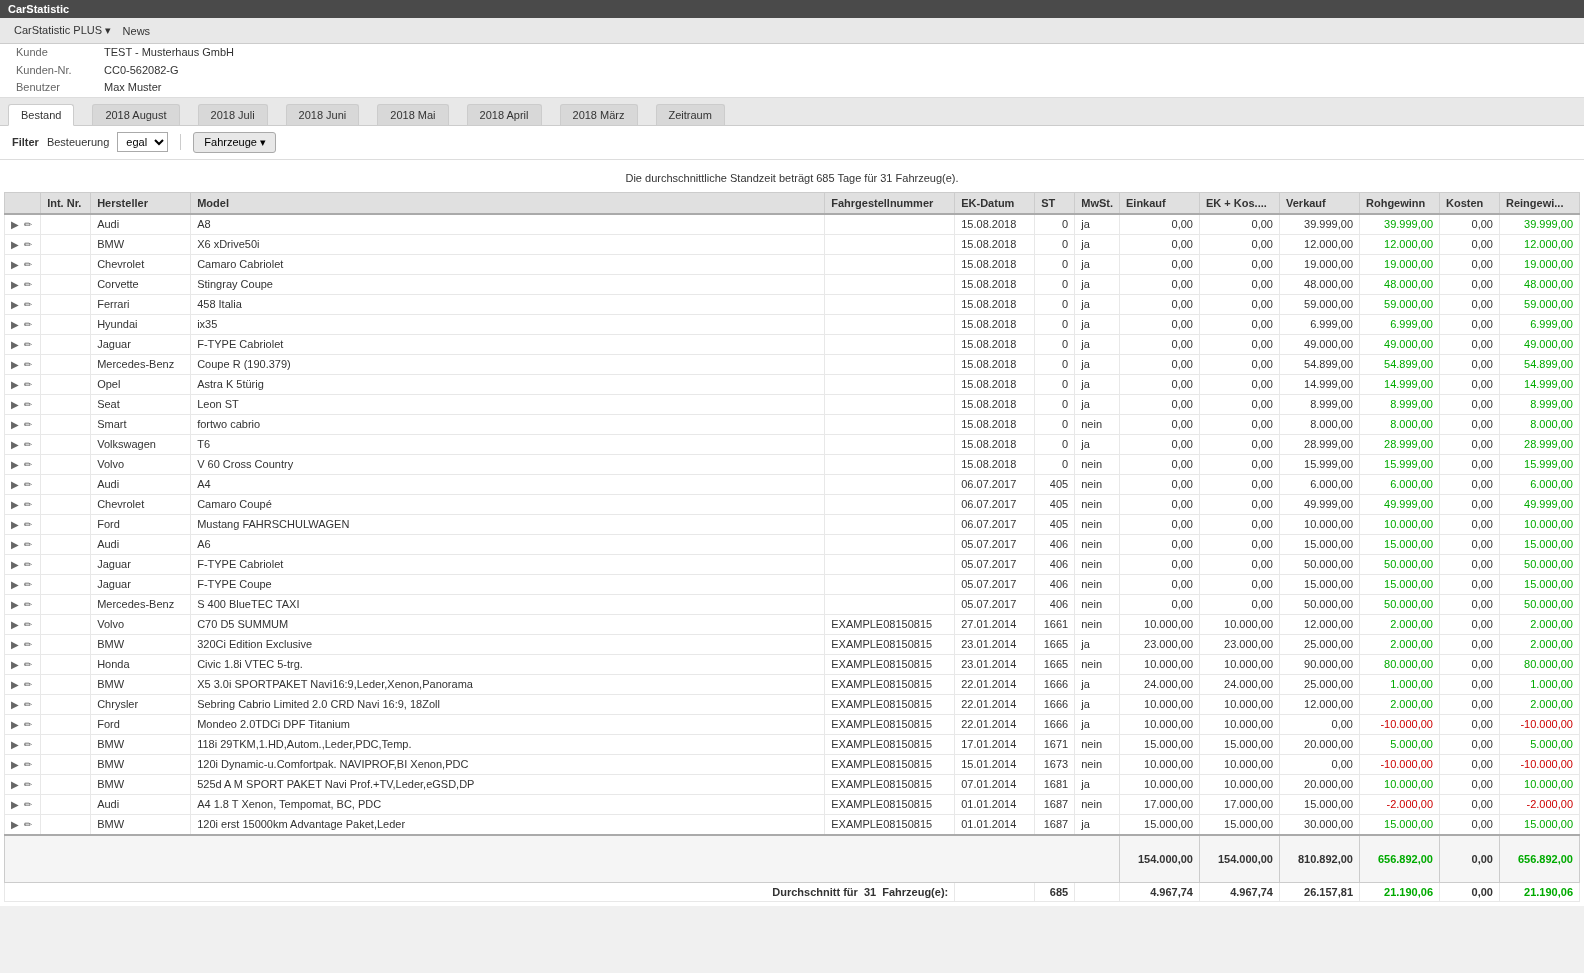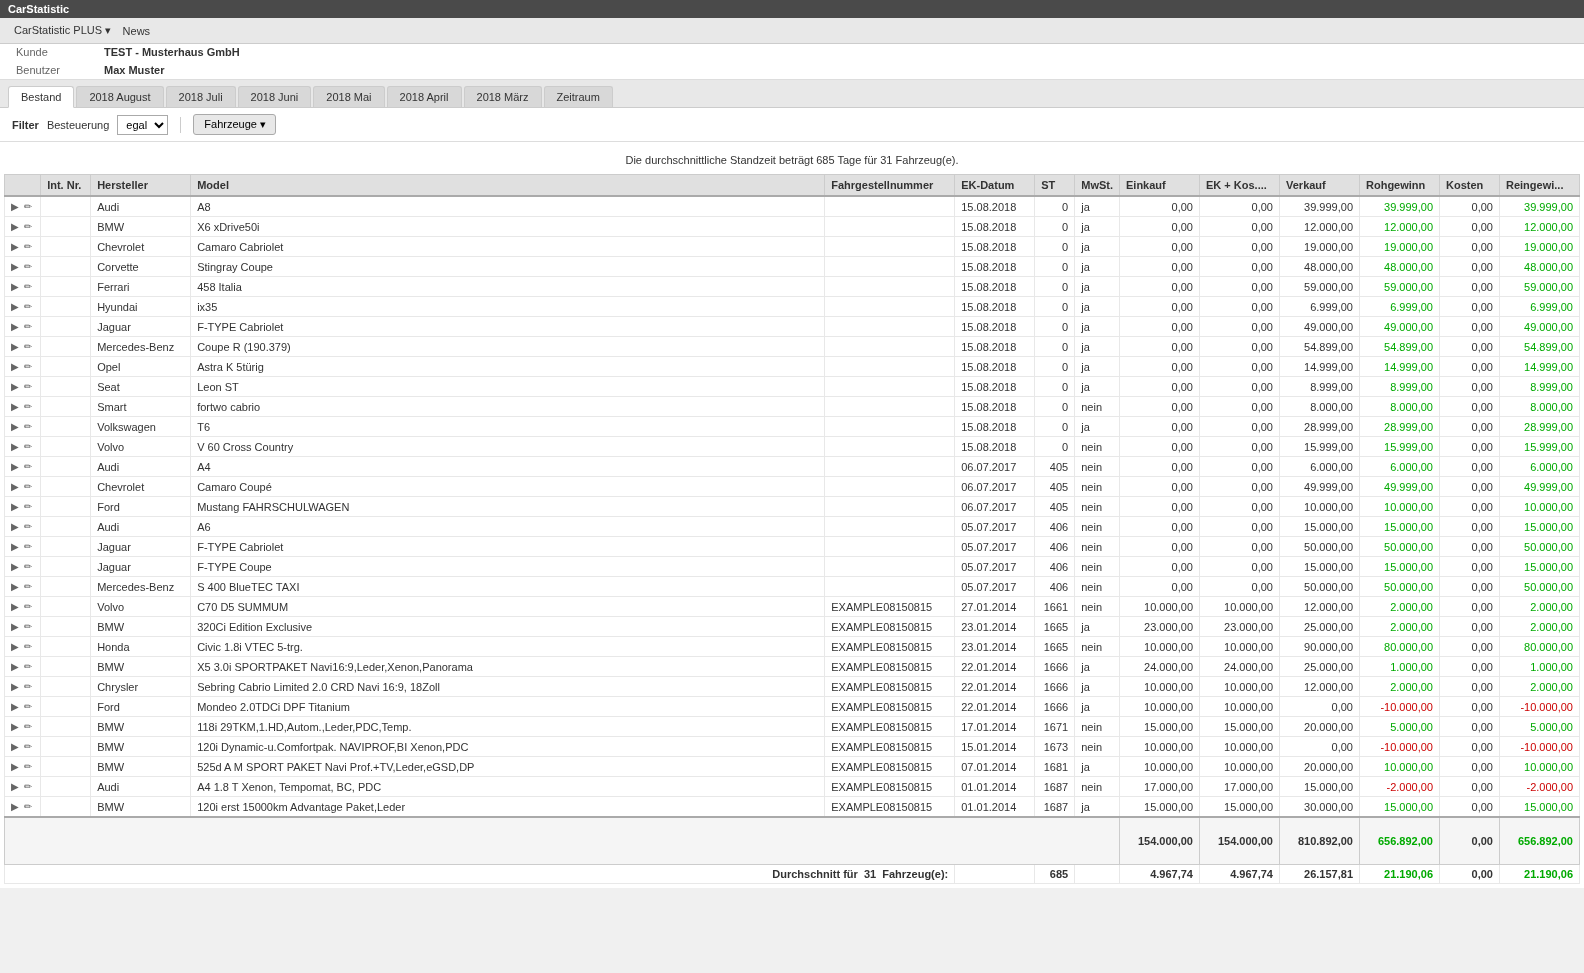--- a/index.html
+++ b/index.html
@@ -35,28 +35,28 @@
       padding: 0 16px;
       border-bottom: 1px solid #ddd;
     }
     
     .customer-row {
       display: flex;
       gap: 8px;
       line-height: 1.6;
     }
     .customer-label { color: #666; min-width: 80px; }
-    .customer-value { font-weight: bold; }
+    .customer-value { font-weight: normal; }
     
     #tabs-bar {
       background: #e8e8e8;
       padding: 6px 8px 0 8px;
       border-bottom: 1px solid #ccc;
       display: flex;
-      gap: 2px;
+      gap: 18px;
     }
     
     .tab {
       padding: 4px 12px;
       border: 1px solid #ccc;
       border-bottom: none;
       background: #d8d8d8;
       cursor: pointer;
       font-size: 11px;
       border-radius: 3px 3px 0 0;
@@ -203,20 +203,24 @@
 
 <div id="menu-bar">
   <div class="menu-item has-dropdown">CarStatistic PLUS</div>
   <div class="menu-item">News</div>
 </div>
 
 <div id="customer-info">
   <div class="customer-row">
     <span class="customer-label">Kunde</span>
     <span class="customer-value">TEST - Musterhaus GmbH</span>
+  </div>
+  <div class="customer-row">
+    <span class="customer-label">Kunden-Nr.</span>
+    <span class="customer-value">CC0-562082-G</span>
   </div>
   <div class="customer-row">
     <span class="customer-label">Benutzer</span>
     <span class="customer-value">Max Muster</span>
   </div>
 </div>
 
 <div id="tabs-bar">
 
 <div class="tab active">Bestand</div>

